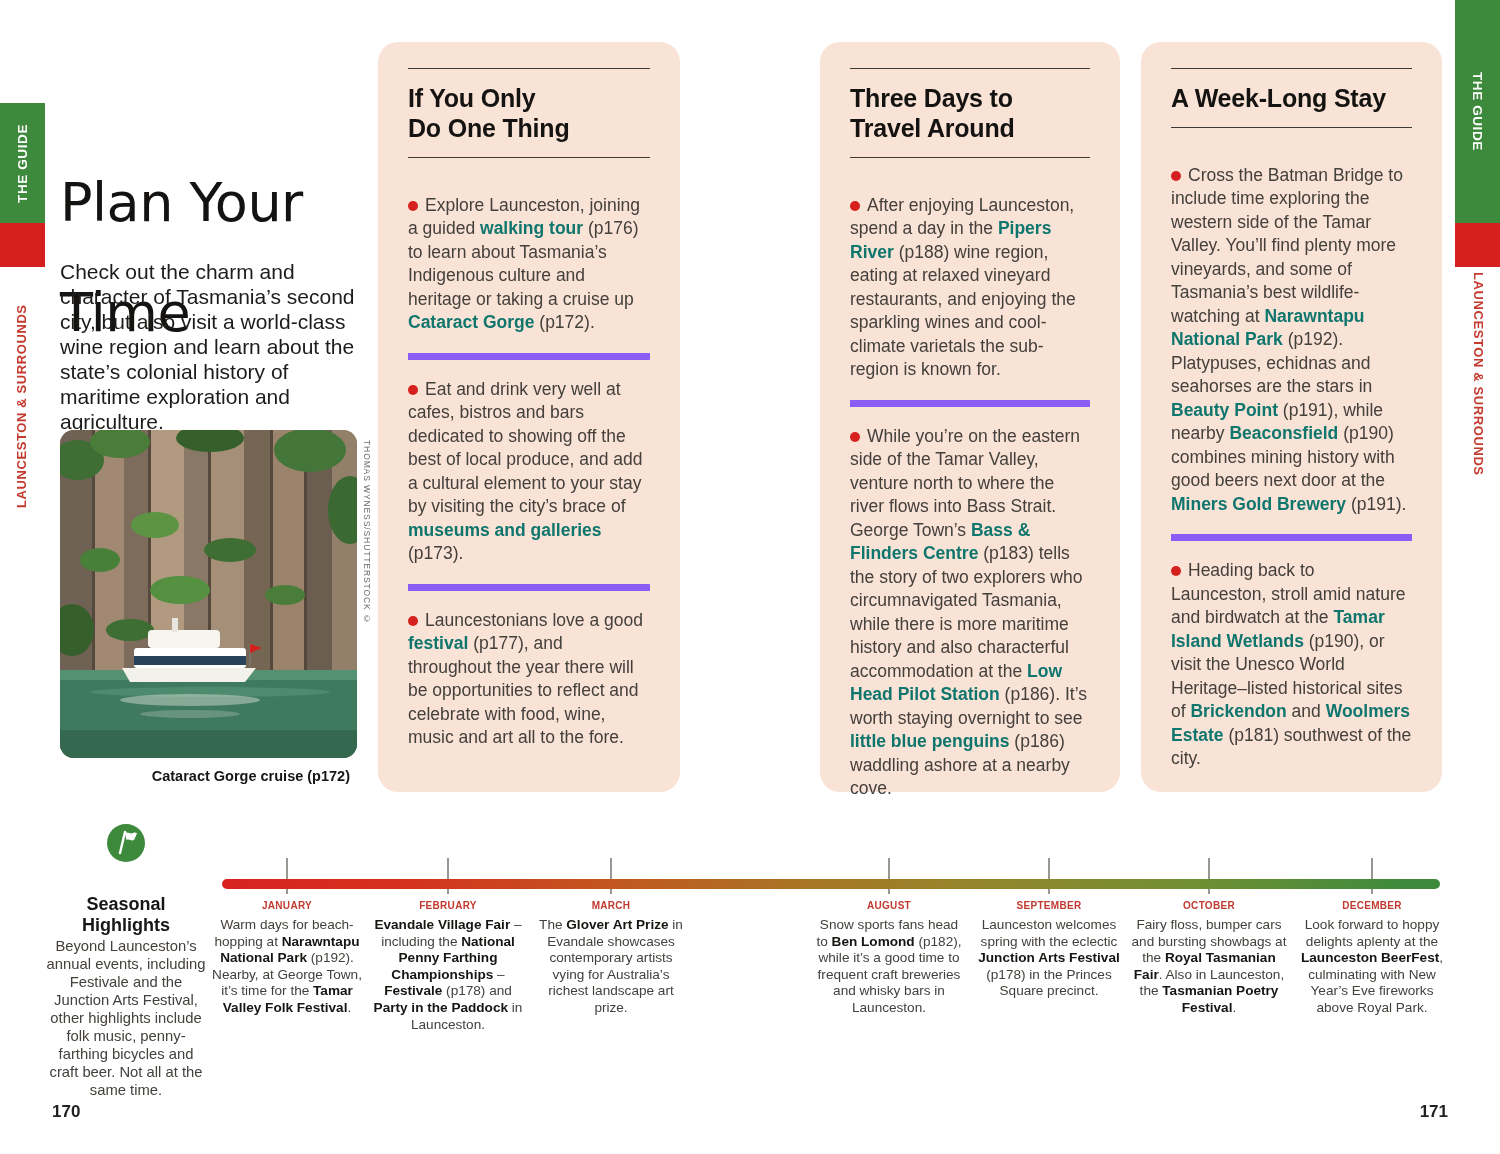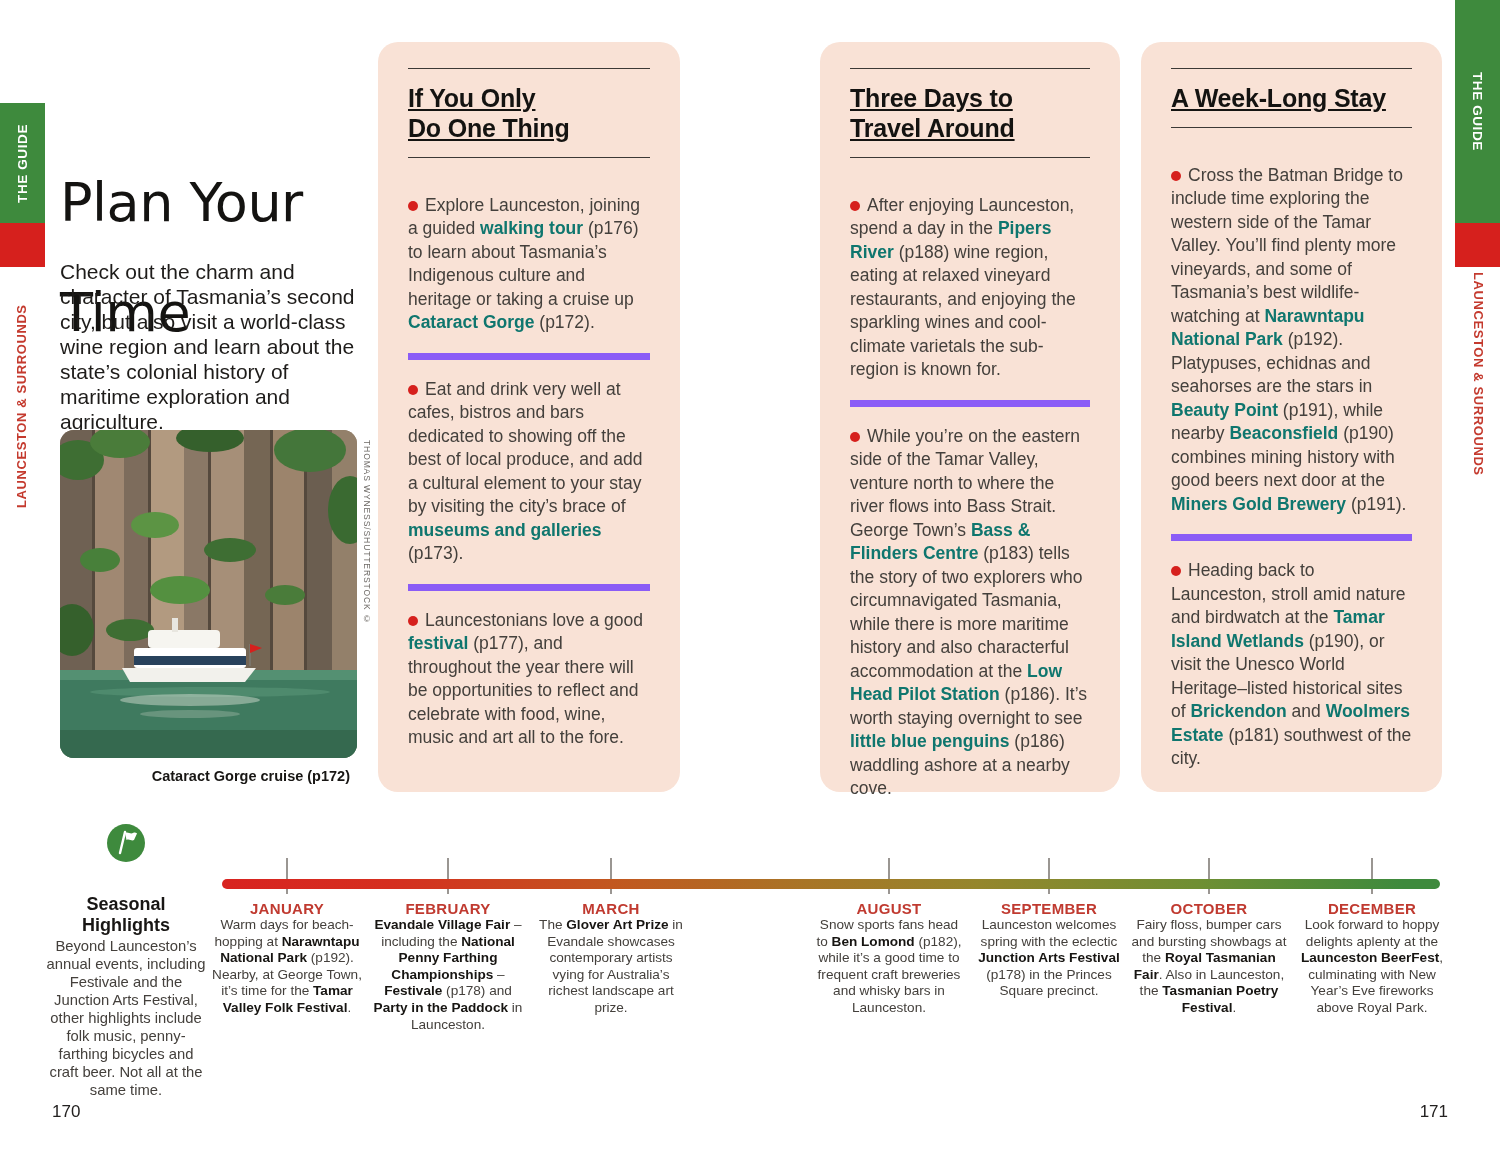--- a/index.html
+++ b/index.html
@@ -31,43 +31,43 @@
   .photo-credit{position:absolute;left:362px;top:440px;font-size:8.5px;letter-spacing:.9px;color:#6e6a66;}
   .caption{position:absolute;left:60px;top:768px;width:290px;text-align:right;font-size:14.5px;font-weight:700;color:#181614;}
   
   .card{position:absolute;top:42px;height:750px;background:var(--cardbg,#f9e2d6);border-radius:20px;
     padding:26px 30px;box-sizing:border-box;}
   .card.c1{left:378px;width:302px;}
   .card.c2{left:820px;width:300px;}
   .card.c3{left:1141px;width:301px;}
   .rule{border:0;border-top:1.6px solid #3c3936;margin:0;}
   .card h2{margin:14px 0;font-size:25px;line-height:30px;font-weight:700;color:#141311;letter-spacing:-.2px;}
-  .card h2 span{display:block;text-decoration:underline;}
+  .card h2 span{display:block;}
   .card h2 span:empty{display:none;}
   .card .items{margin-top:2px;}
   .item{font-size:17.5px;line-height:23.5px;color:#44403c;padding-top:18px;}
   .item + .item{margin-top:18px;border-top:7px solid #8b5cf6;}
   .item b{color:#0f766e;font-weight:700;}
   .dot{display:inline-block;width:10px;height:10px;border-radius:50%;background:var(--red,#d6201d);margin-right:7px;}
   
   .season-icon{position:absolute;left:107px;top:824px;width:38px;height:38px;}
   .season-head{position:absolute;left:48px;top:876px;width:156px;text-align:center;
     font-size:18px;line-height:21px;font-weight:700;color:#181614;}
   .season-body{position:absolute;left:46px;top:922px;width:160px;text-align:center;
     font-size:14.8px;line-height:18px;color:#44403c;}
   
   .tl-bar{position:absolute;left:222px;top:879px;width:1218px;height:10px;border-radius:6px;z-index:2;
     background:linear-gradient(90deg,#d82320 0%,#d52f1f 14%,#c2571f 32%,#a87526 48%,#95862c 62%,#6f8f33 80%,#3e8a3d 97%);}
   .tick{position:absolute;top:858px;width:2px;height:36px;background:#9a9692;z-index:1;}
   .month{position:absolute;top:900px;text-align:center;z-index:3;}
-  .month .mname{font-size:15px;font-weight:700;letter-spacing:.3px;color:var(--monthred,#c03a30);margin-bottom:0;}
+  .month .mname{font-size:10px;font-weight:700;letter-spacing:.3px;color:var(--monthred,#c03a30);margin-bottom:6px;}
   .month .mtext{font-size:13.6px;line-height:16.6px;color:#44403c;}
   .month .mtext b{color:#171512;}
   
-  .pageno{position:absolute;top:1102px;font-size:17px;font-weight:400;color:#232120;}
+  .pageno{position:absolute;top:1102px;font-size:17px;font-weight:700;color:#232120;}
   .pageno.left{left:52px;}
   .pageno.right{right:52px;}
 </style>
 </head>
 <body>
 
 <div class="page">
 
   <div class="tab-green left">
     <span class="guide-label vert-up">THE GUIDE</span>

